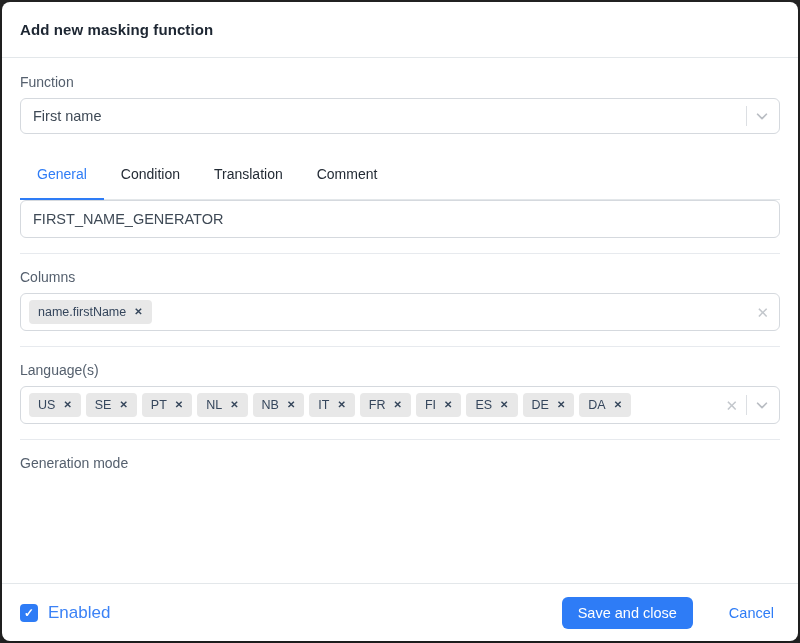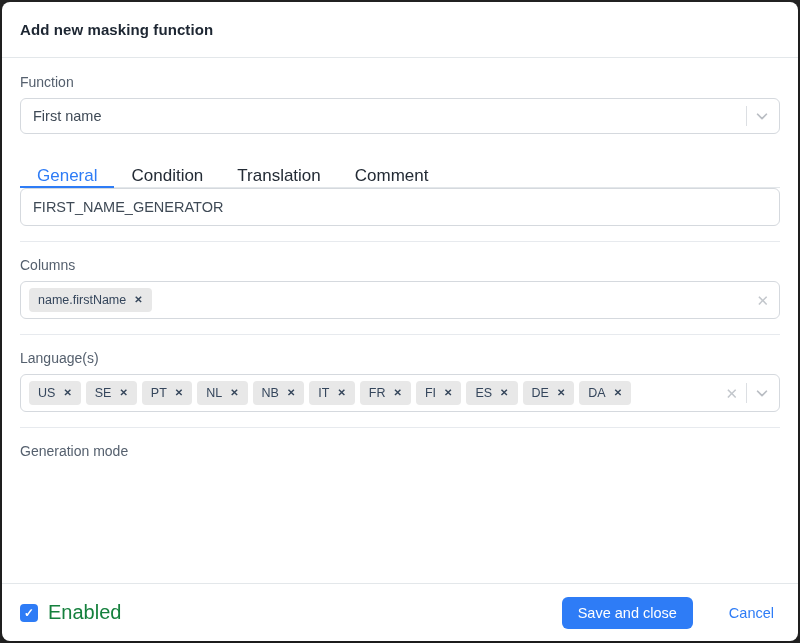--- a/index.html
+++ b/index.html
@@ -45,21 +45,21 @@
   .text-input{
     width:100%;height:38px;border:1px solid var(--border);border-radius:6px;
     padding:8px 12px;font-size:14.5px;color:var(--input-text);
     font-family:"Liberation Sans", sans-serif;background:#fff;
   }
   
   .tab-bar{
     display:flex;margin-top:22px;border-bottom:1px solid #e3e7ea;
   }
   .tab{
-    padding:10px 17px 0;font-size:17px;color:#232b35;cursor:pointer;
+    padding:10px 17px 16px;font-size:14px;color:#232b35;cursor:pointer;
     border:none;background:none;font-family:"Liberation Sans", sans-serif;
     border-bottom:2px solid transparent;margin-bottom:-1px;
   }
   .tab.active{color:var(--accent);border-bottom-color:var(--accent);}
   
   .sec-margin{margin-top:22px;}
   .divider{border:none;border-top:1px solid var(--divider);margin:15px 0;}
   
   .tags-shell{min-height:38px;padding:4px 10px 4px 6px;}
   .tags-wrap{flex:1;display:flex;flex-wrap:wrap;align-items:center;}
@@ -81,21 +81,21 @@
   .modal-footer{
     flex:0 0 58px;margin-top:auto;border-top:1px solid #e3e7ea;
     display:flex;align-items:center;padding:0 24px 0 18px;
   }
   .enabled-wrap{display:flex;align-items:center;gap:10px;}
   .checkbox{
     width:18px;height:18px;border-radius:4px;background:var(--accent);
     display:flex;align-items:center;justify-content:center;cursor:pointer;
   }
   .checkbox .check{color:#fff;font-size:12px;font-weight:700;line-height:1;}
-  .enabled-label{font-size:20px;color:#15803d;}
+  .enabled-label{font-size:17px;color:#3b82f6;}
   .footer-actions{margin-left:auto;display:flex;align-items:center;gap:36px;}
   .save-btn{
     font-family:"Liberation Sans", sans-serif;
     background:var(--accent);color:#fff;border:none;border-radius:6px;
     padding:8px 16px;font-size:14.5px;cursor:pointer;
   }
   .cancel-link{color:var(--accent);font-size:14.5px;cursor:pointer;text-decoration:none;}
 </style>
 </head>
 <body>

